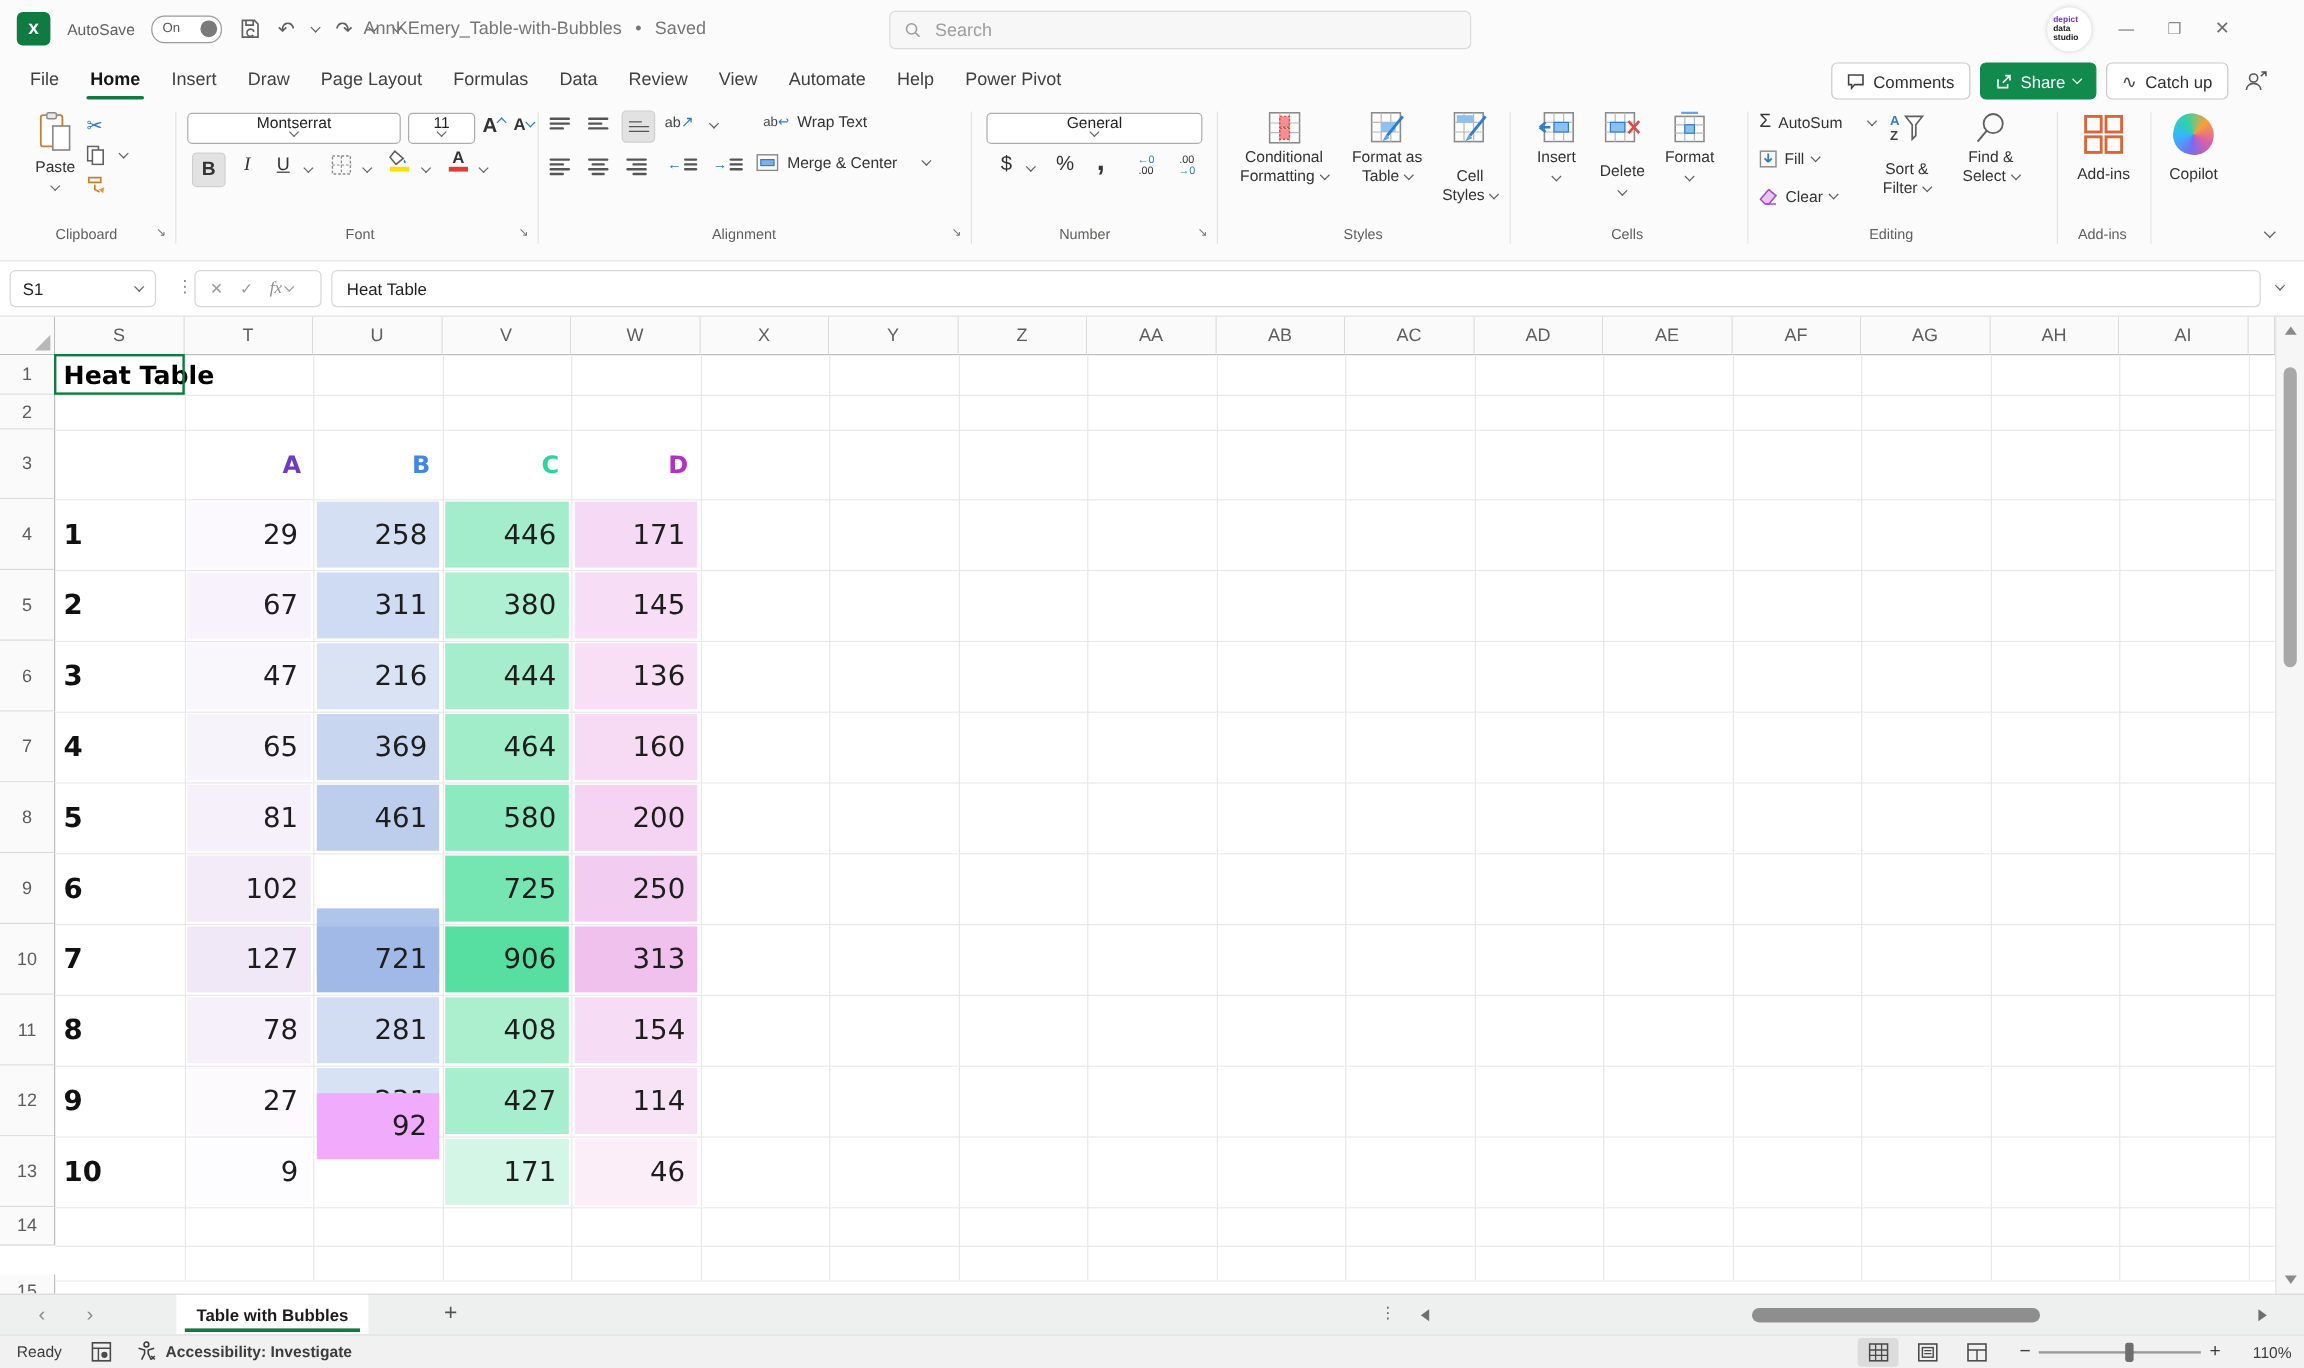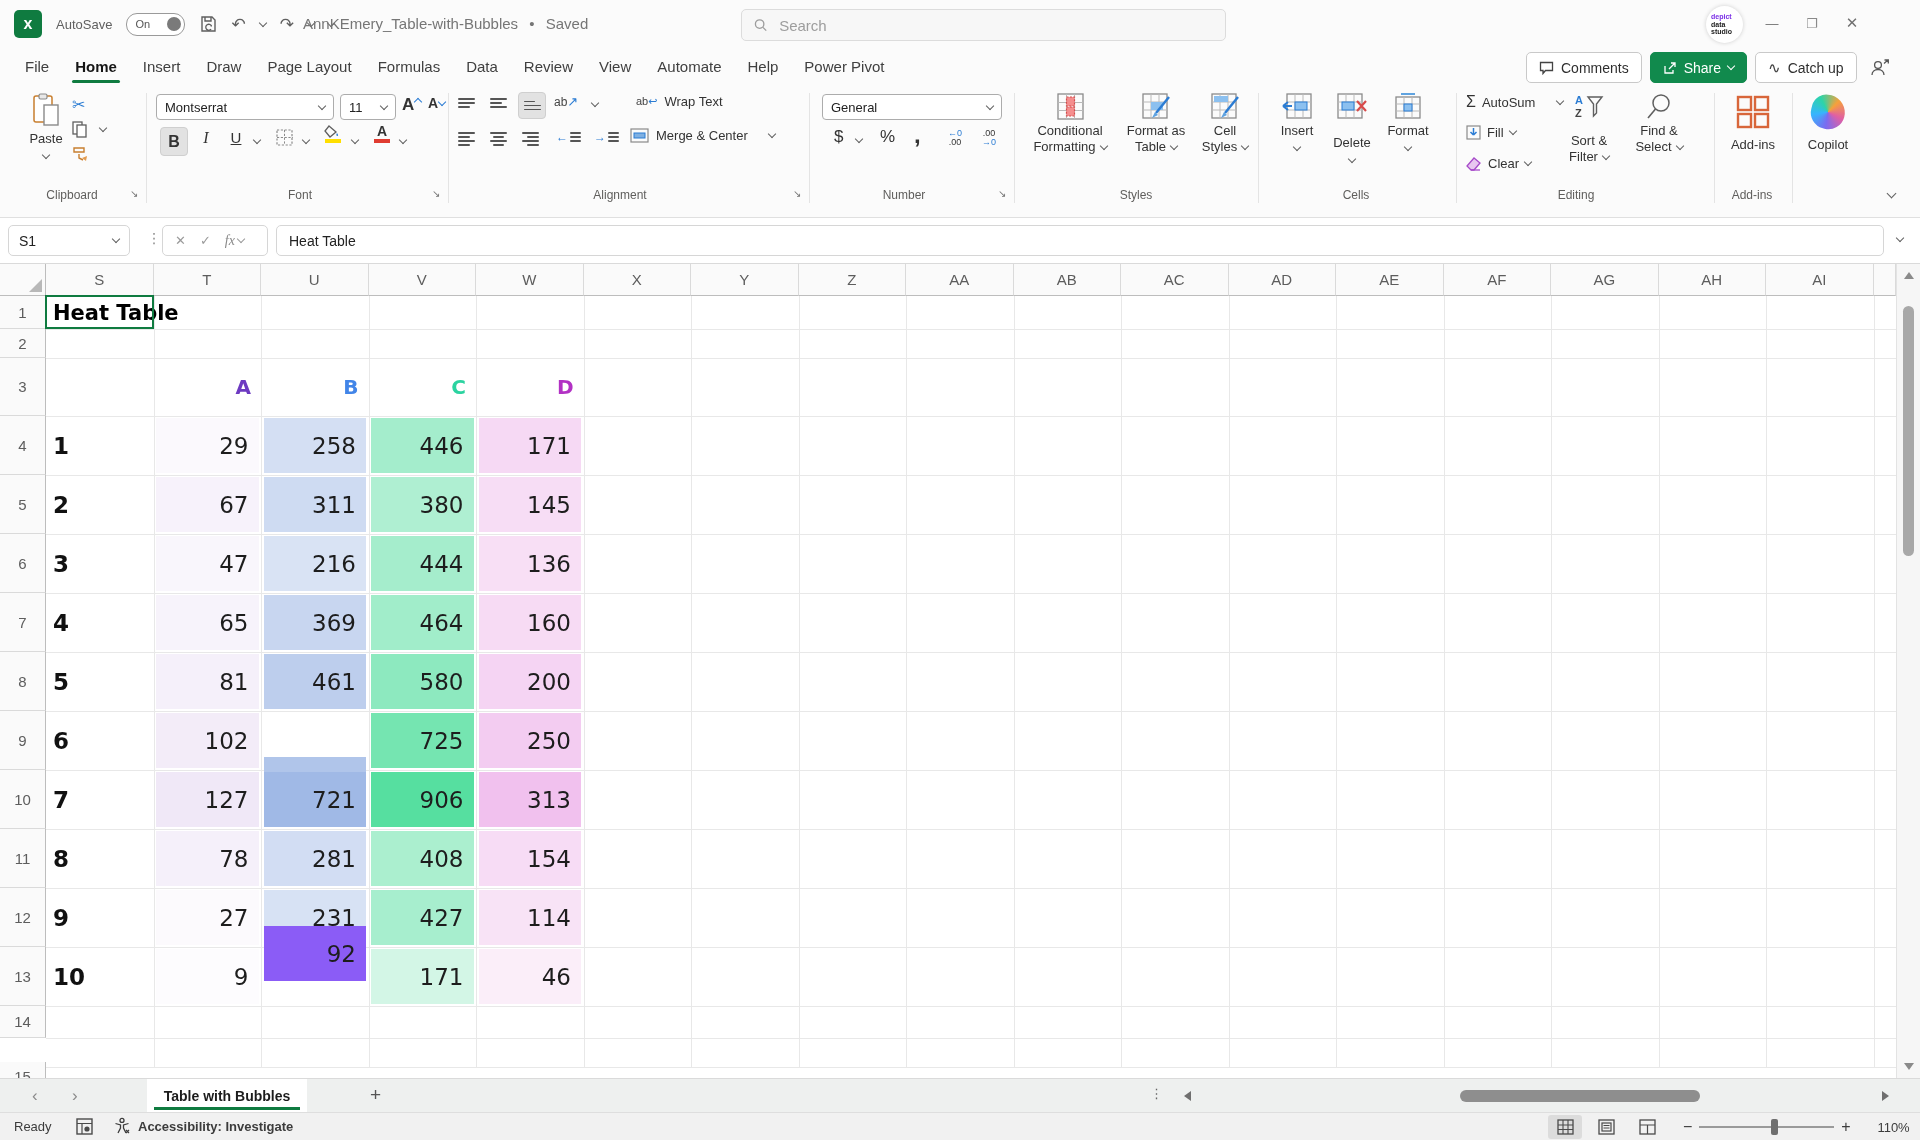--- a/index.html
+++ b/index.html
@@ -36,21 +36,21 @@
   .rtab.active::after{content:"";position:absolute;left:10px;right:10px;bottom:2px;height:3px;border-radius:2px;background:#0f7b40;}
   .pillbtn{height:29px;border:1px solid #c9c9c9;border-radius:5px;background:#fff;display:flex;align-items:center;
            gap:7px;padding:0 12px;font-size:14px;color:#2f2f2f;}
   .pillbtn.green{background:#118a4d;border-color:#118a4d;color:#fff;}
   
   #ribbon{left:0;top:85px;width:1920px;height:133px;background:#fbfbfb;border-bottom:1px solid #e0e0e0;box-sizing:border-box;}
   .gdiv{position:absolute;top:8px;height:110px;width:1px;background:#e4e4e4;}
   .glabel{position:absolute;top:103px;font-size:12px;color:#5f5e5c;text-align:center;}
   .launcher{position:absolute;top:103px;font-size:10px;color:#777;}
   .combo{position:absolute;height:26px;border:1px solid #acacac;border-radius:4px;background:#fff;display:flex;
-         align-items:center;justify-content:space-between;padding:0 8px;font-size:13px;color:#222;box-sizing:border-box;}
+         align-items:center;padding:0 8px;font-size:13px;color:#222;box-sizing:border-box;flex-direction:column;}
   .fbtn{position:absolute;display:flex;align-items:center;justify-content:center;color:#333;}
   .sel{background:#e2e2e2;border:1px solid #cfcfcf;border-radius:4px;}
   .bigbtn{position:absolute;display:flex;flex-direction:column;align-items:center;font-size:13px;color:#333;text-align:center;line-height:16px;}
   .lines{display:inline-block;width:17px;}
   .lines i{display:block;height:1.8px;background:#555;margin:2.2px 0;border-radius:1px;}
   .lines i.short{width:70%;}
   .redbar{display:block;width:16px;height:4px;background:#e03c31;margin-top:1px;}
   .yellowbar{display:block;width:16px;height:4px;background:#ffdf00;margin-top:1px;}
   .stack2{display:flex;flex-direction:column;align-items:center;font-size:9px;line-height:9px;color:#333;}
   .copilot{width:34px;height:34px;border-radius:45% 55% 50% 50%;
@@ -401,21 +401,21 @@
         </span>
     </div>
     <div class="bigbtn" style="left:1196px;top:8px;width:58px;">
       <svg width="29" height="27" viewBox="0 0 29 27">
           <rect x="1" y="1" width="24" height="24" fill="none" stroke="#8a8a8a" stroke-width="1.3"></rect>
           <path d="M9 1v24M17 1v24M1 9h24M1 17h24" stroke="#b9b9b9" stroke-width="1"></path>
           <rect x="3" y="3" width="14" height="6" fill="#8cc0ef"></rect>
           <path d="M27 4L14 20" stroke="#2b7cd3" stroke-width="2.4"></path>
           <path d="M13 19l-3 6 6-3z" fill="#5fa3e0"></path>
         </svg>
-      <span style="margin-top:3px;">Cell</span>
+      <span style="margin-top:19px;">Cell</span>
       <span class="flex" style="gap:5px;">
           <span>Styles</span>
           <span class="chev sm"></span>
         </span>
     </div>
     <div class="glabel" style="left:1076px;width:120px;">Styles</div>
 
     <div class="bigbtn" style="left:1272px;top:8px;width:50px;">
       <svg width="30" height="26" viewBox="0 0 30 26">
           <rect x="5" y="1" width="24" height="24" fill="none" stroke="#8a8a8a" stroke-width="1.3"></rect>
@@ -646,21 +646,21 @@
         <div class="heatcell" style="left: 263.5px; top: 567px; width: 102.5px; height: 55px; background: rgb(210, 221, 243);">281</div>
         <div class="heatcell" style="left: 371px; top: 567px; width: 102.5px; height: 55px; background: rgb(171, 239, 207);">408</div>
         <div class="heatcell" style="left: 478.5px; top: 567px; width: 102.5px; height: 55px; background: rgb(247, 220, 245);">154</div>
         <div class="rowLbl" style="left: 53px; top: 624px; height: 59px; width: 90px;">9</div>
         <div class="heatcell" style="left: 156px; top: 626px; width: 102.5px; height: 55px; background: rgb(252, 250, 253);">27</div>
         <div class="heatcell" style="left: 263.5px; top: 626px; width: 102.5px; height: 55px; background: rgb(215, 226, 244);">231</div>
         <div class="heatcell" style="left: 371px; top: 626px; width: 102.5px; height: 55px; background: rgb(167, 238, 206);">427</div>
         <div class="heatcell" style="left: 478.5px; top: 626px; width: 102.5px; height: 55px; background: rgb(248, 227, 246);">114</div>
         <div class="rowLbl" style="left: 53px; top: 683px; height: 59px; width: 90px;">10</div>
         <div class="heatcell" style="left: 156px; top: 685px; width: 102.5px; height: 55px; background: rgb(253, 252, 254);">9</div>
-        <div class="heatcell" style="left: 263.5px; top: 662px; width: 102.5px; height: 55px; background: #8b5cf6;">92</div>
+        <div class="heatcell" style="left: 263.5px; top: 647px; width: 102.5px; height: 55px; background: #f0abfc;">92</div>
         <div class="heatcell" style="left: 371px; top: 685px; width: 102.5px; height: 55px; background: rgb(211, 246, 230);">171</div>
         <div class="heatcell" style="left: 478.5px; top: 685px; width: 102.5px; height: 55px; background: rgb(251, 238, 249);">46</div>
         <div id="activecell" style="position: absolute; left: 45px; top: 31px; width: 108.5px; height: 34px; border: 2px solid rgb(15, 123, 64); box-sizing: border-box;"></div>
       </div>
   </div>
 
   <div id="vscroll" class="abs">
     <div class="tri" style="left:7px;top:8px;border-left:5px solid transparent;border-right:5px solid transparent;border-bottom:7px solid #8a8a8a;"></div>
     <div class="vthumb" style="top:42px;height:250px;"></div>
     <div class="tri" style="left:7px;bottom:8px;border-left:5px solid transparent;border-right:5px solid transparent;border-top:7px solid #8a8a8a;"></div>

